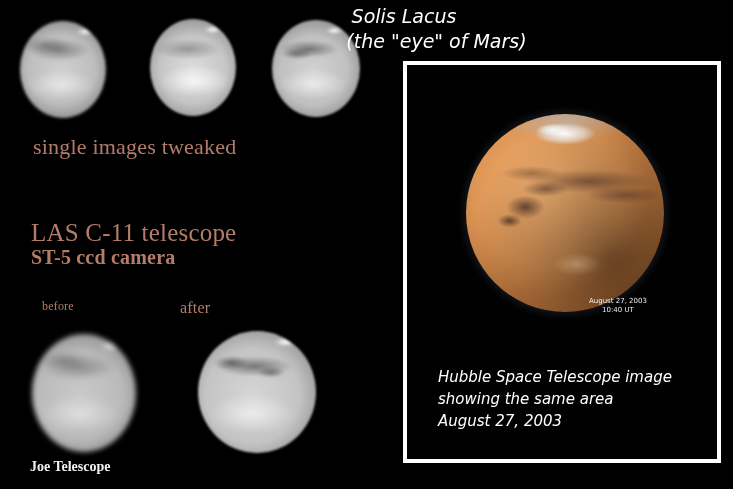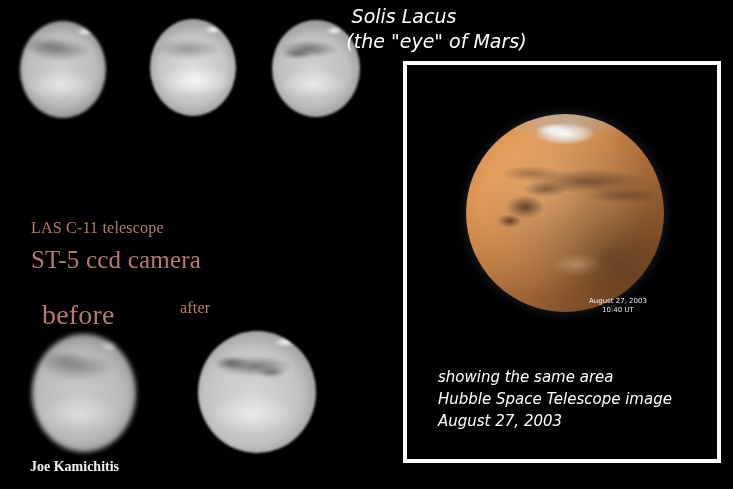--- a/index.html
+++ b/index.html
@@ -31,29 +31,30 @@
   #caption-tweaked {
     left: 33px; top: 134px;
     font-size: 22px;
   }
   #caption-date {
     left: 33px; top: 183px;
     font-size: 21px;
   }
   #caption-telescope {
     left: 31px; top: 219px;
-    font-size: 16px;
+    font-size: 25px;
   }
   #caption-camera {
     left: 31px; top: 246px;
-    font-size: 25px;
+    font-size: 20px;
+    font-weight: bold;
   }
   #label-before {
     left: 42px; top: 299px;
-    font-size: 28px;
+    font-size: 12px;
   }
   #label-after {
     left: 180px; top: 299px;
     font-size: 16px;
   }
   #signature {
     left: 30px; top: 459px;
     font-size: 14px;
     font-weight: bold;
     color: #f2f2f2;
@@ -205,48 +206,49 @@
 </style>
 </head>
 <body>
 
 <div id="poster">
 
   <div class="mars-gray abs" id="mars-top-1"></div>
   <div class="mars-gray abs" id="mars-top-2"></div>
   <div class="mars-gray abs" id="mars-top-3"></div>
 
+  <div class="abs leftText" id="caption-tweaked">single images tweaked</div>
 
 
   <div class="abs leftText" id="caption-telescope">LAS C-11 telescope</div>
 
   <div class="abs leftText" id="caption-camera">ST-5 ccd camera</div>
 
   <div class="abs leftText" id="label-before">before</div>
 
   <div class="abs leftText" id="label-after">after</div>
 
   <div class="mars-gray abs" id="mars-before"></div>
   <div class="mars-gray abs" id="mars-after"></div>
 
-  <div class="abs" id="signature">Joe Kamichitis</div>
+  <div class="abs" id="signature">Joe Telescope</div>
 
   <div class="abs rightText" id="title-line1">Solis Lacus</div>
 
   <div class="abs rightText" id="title-line2">(the "eye" of Mars)</div>
 
   <div class="abs" id="hubble-frame">
   </div>
 
   <div class="abs" id="hubble-mars"></div>
 
   <div class="abs" id="hubble-stamp">
     <div>August 27, 2003</div>
     <div>10:40 UT</div>
   </div>
 
   <div class="abs" id="hubble-caption">
+    <div>Hubble Space Telescope image</div>
     <div>showing the same area</div>
-    <div>Hubble Space Telescope image</div>
     <div>August 27, 2003</div>
   </div>
 
 </div>
 
 </body></html>

